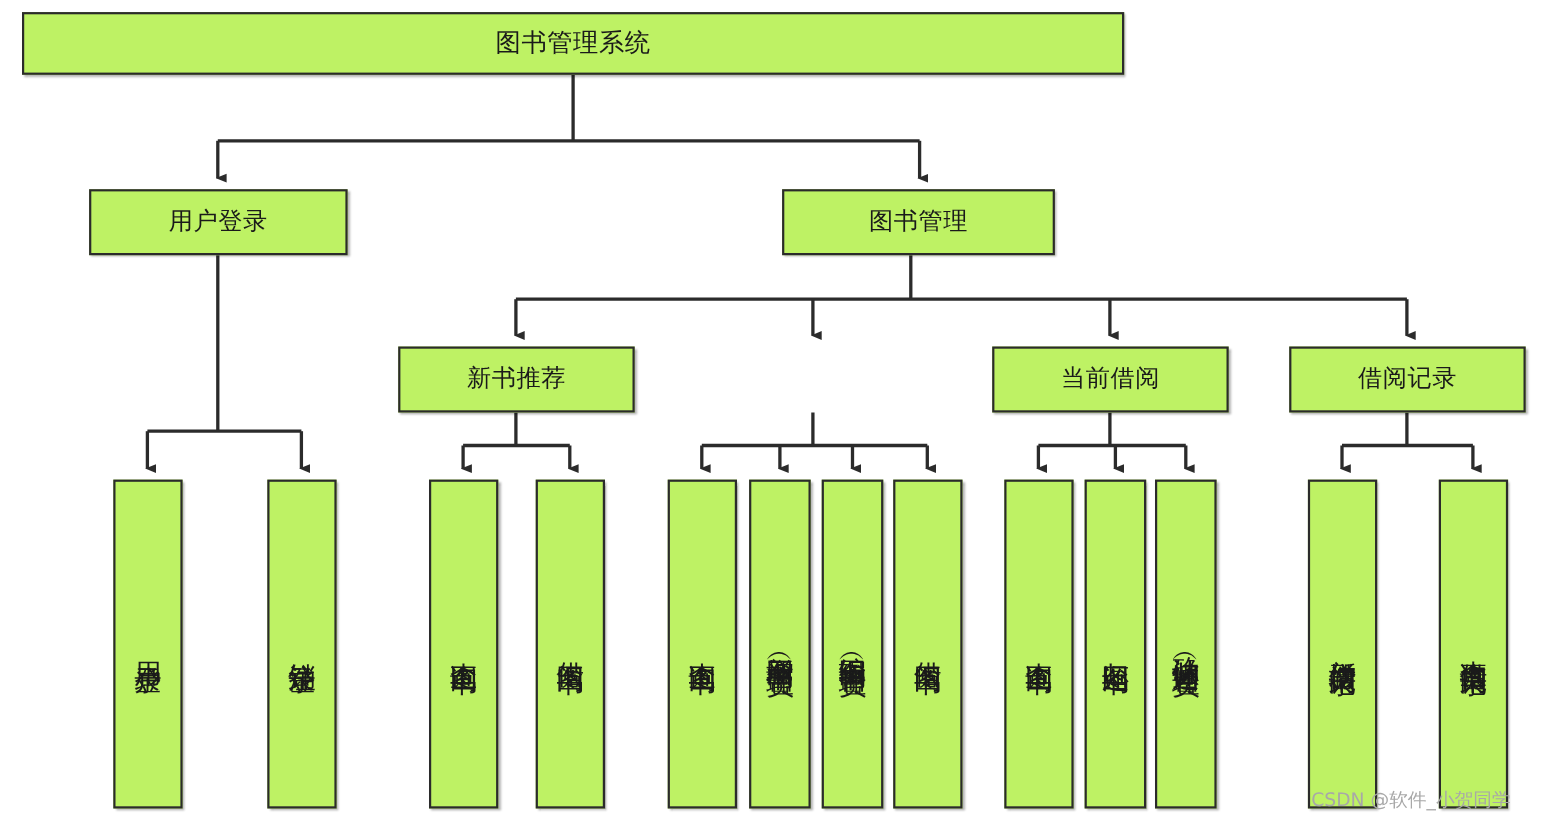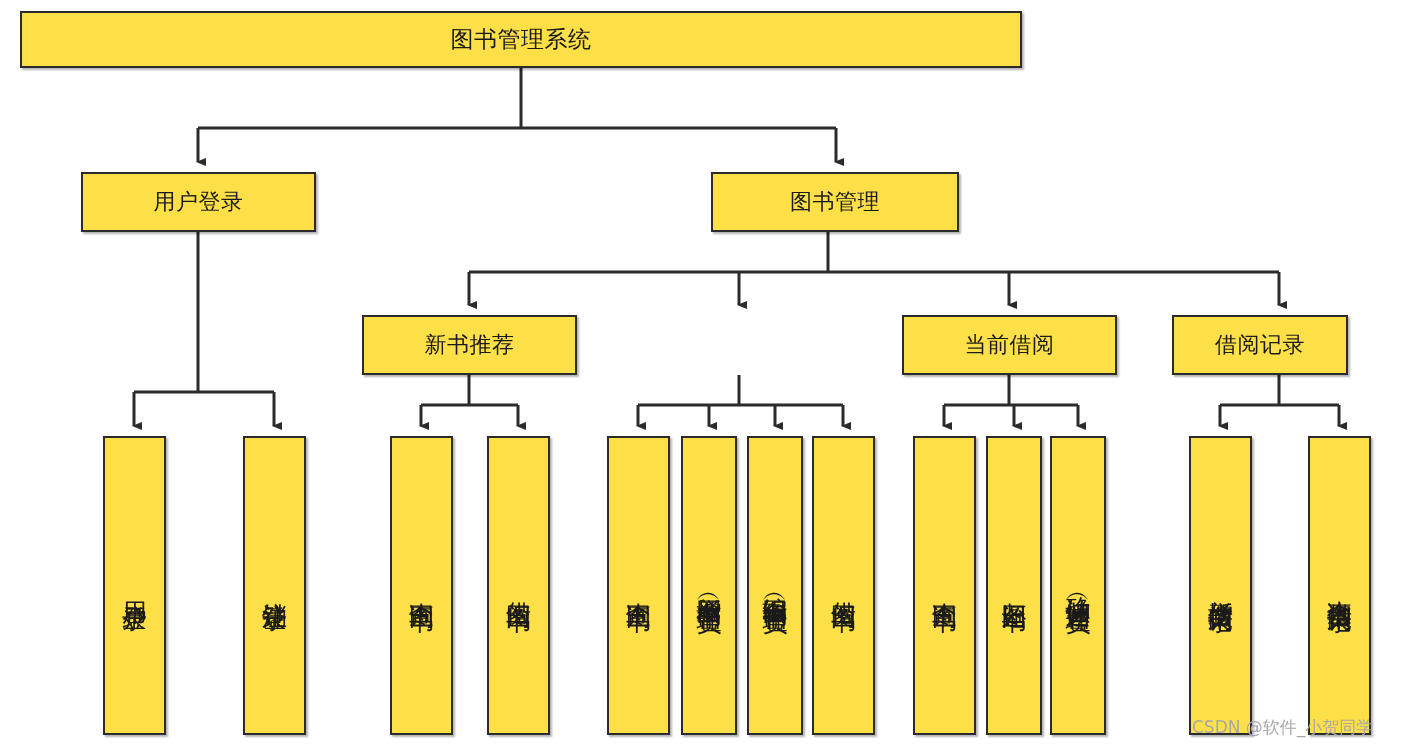--- a/index.html
+++ b/index.html
@@ -20,21 +20,21 @@
   #edges {
     position: absolute;
     left: 0;
     top: 0;
     width: 1405px;
     height: 747px;
   }
   .node {
     position: absolute;
     box-sizing: border-box;
-    background: #fde047;
+    background: #bef264;
     border: 2px solid #2b2b2b;
     box-shadow: 2px 2px 2px rgba(0,0,0,0.30);
     display: flex;
     align-items: center;
     justify-content: center;
     color: #1a1a1a;
     z-index: 2;
   }
   .node .lbl {
     display: block;
@@ -136,21 +136,21 @@
   <div class="node horiz" id="n-l2-1" style="left: 711px; top: 172px; width: 248px; height: 60px;">
     <span class="lbl">图书管理</span>
   </div>
 
   <div class="node horiz" id="n-l3-0" style="left: 362px; top: 315px; width: 215px; height: 60px; justify-content: center;">
     <span class="lbl">新书推荐</span>
   </div>
   <div class="node horiz" id="n-l3-2" style="left: 902px; top: 315px; width: 215px; height: 60px;">
     <span class="lbl">当前借阅</span>
   </div>
-  <div class="node horiz" id="n-l3-3" style="left: 1172px; top: 315px; width: 176px; height: 60px;">
+  <div class="node horiz" id="n-l3-3" style="left: 1172px; top: 315px; width: 215px; height: 60px;">
     <span class="lbl">借阅记录</span>
   </div>
 
   <div class="node vert" id="n-leaf-0" style="left: 103px; top: 436px; width: 63px; height: 299px;">
     <span class="lbl">用户登录</span>
   </div>
   <div class="node vert" id="n-leaf-1" style="left: 243px; top: 436px; width: 63px; height: 299px;">
     <span class="lbl">注销登录</span>
   </div>
   <div class="node vert" id="n-leaf-2" style="left: 390px; top: 436px; width: 63px; height: 299px;">

